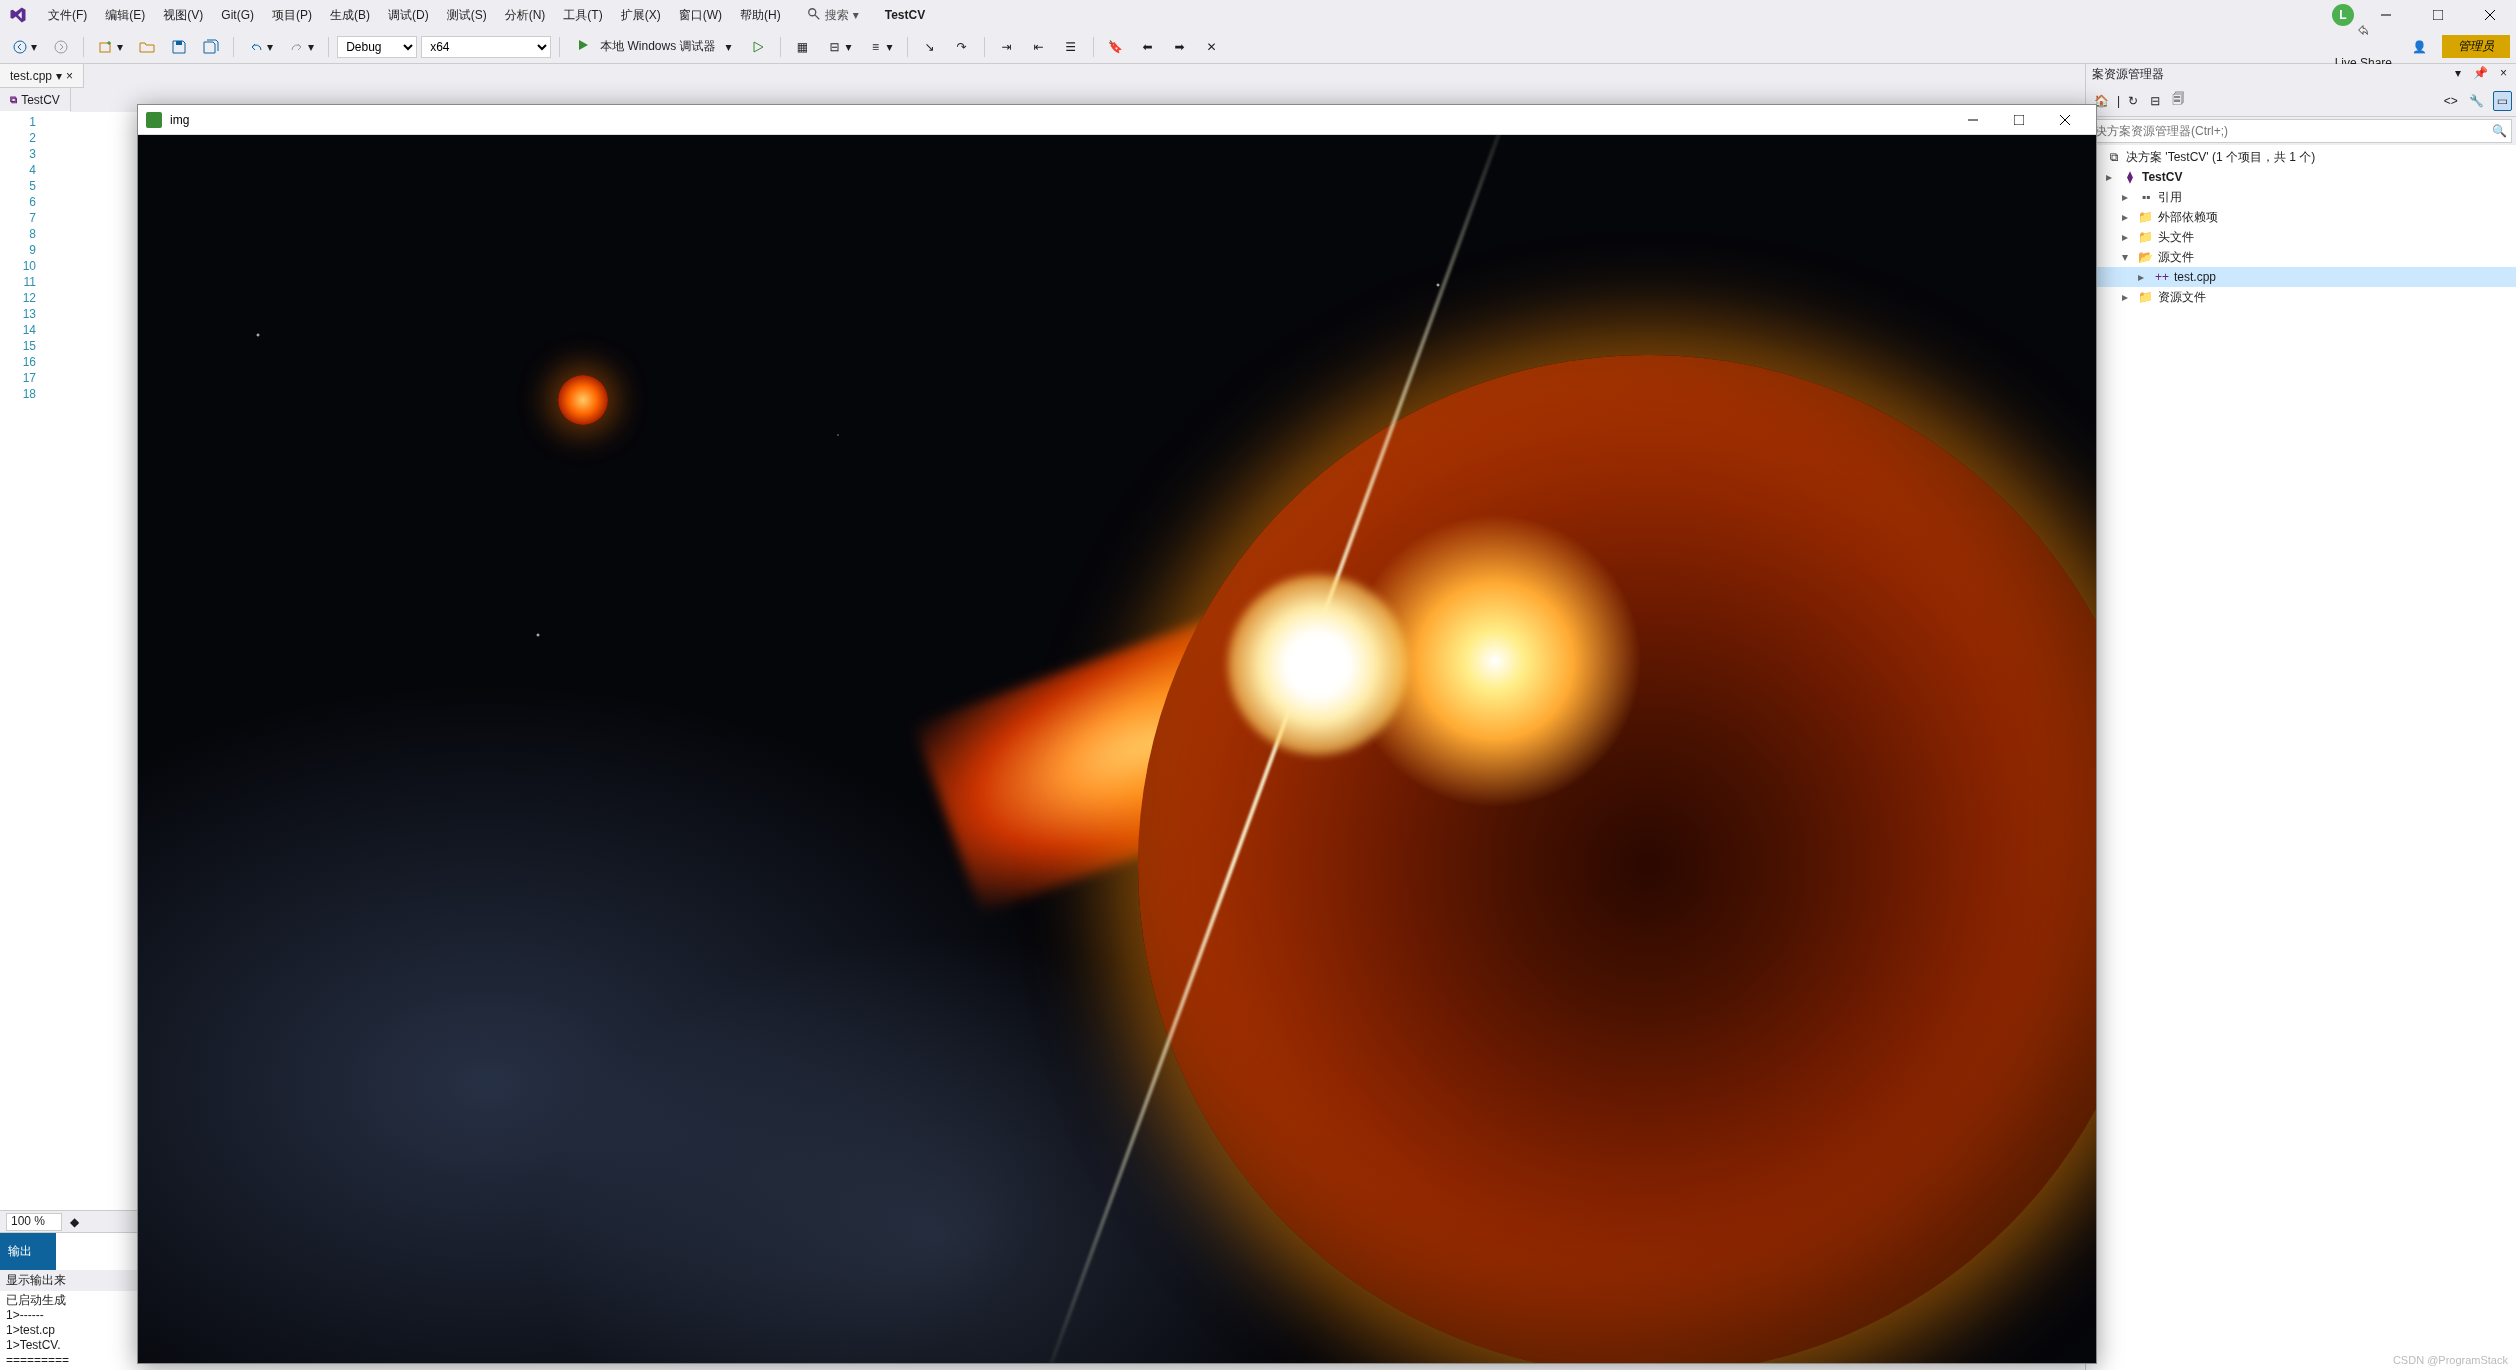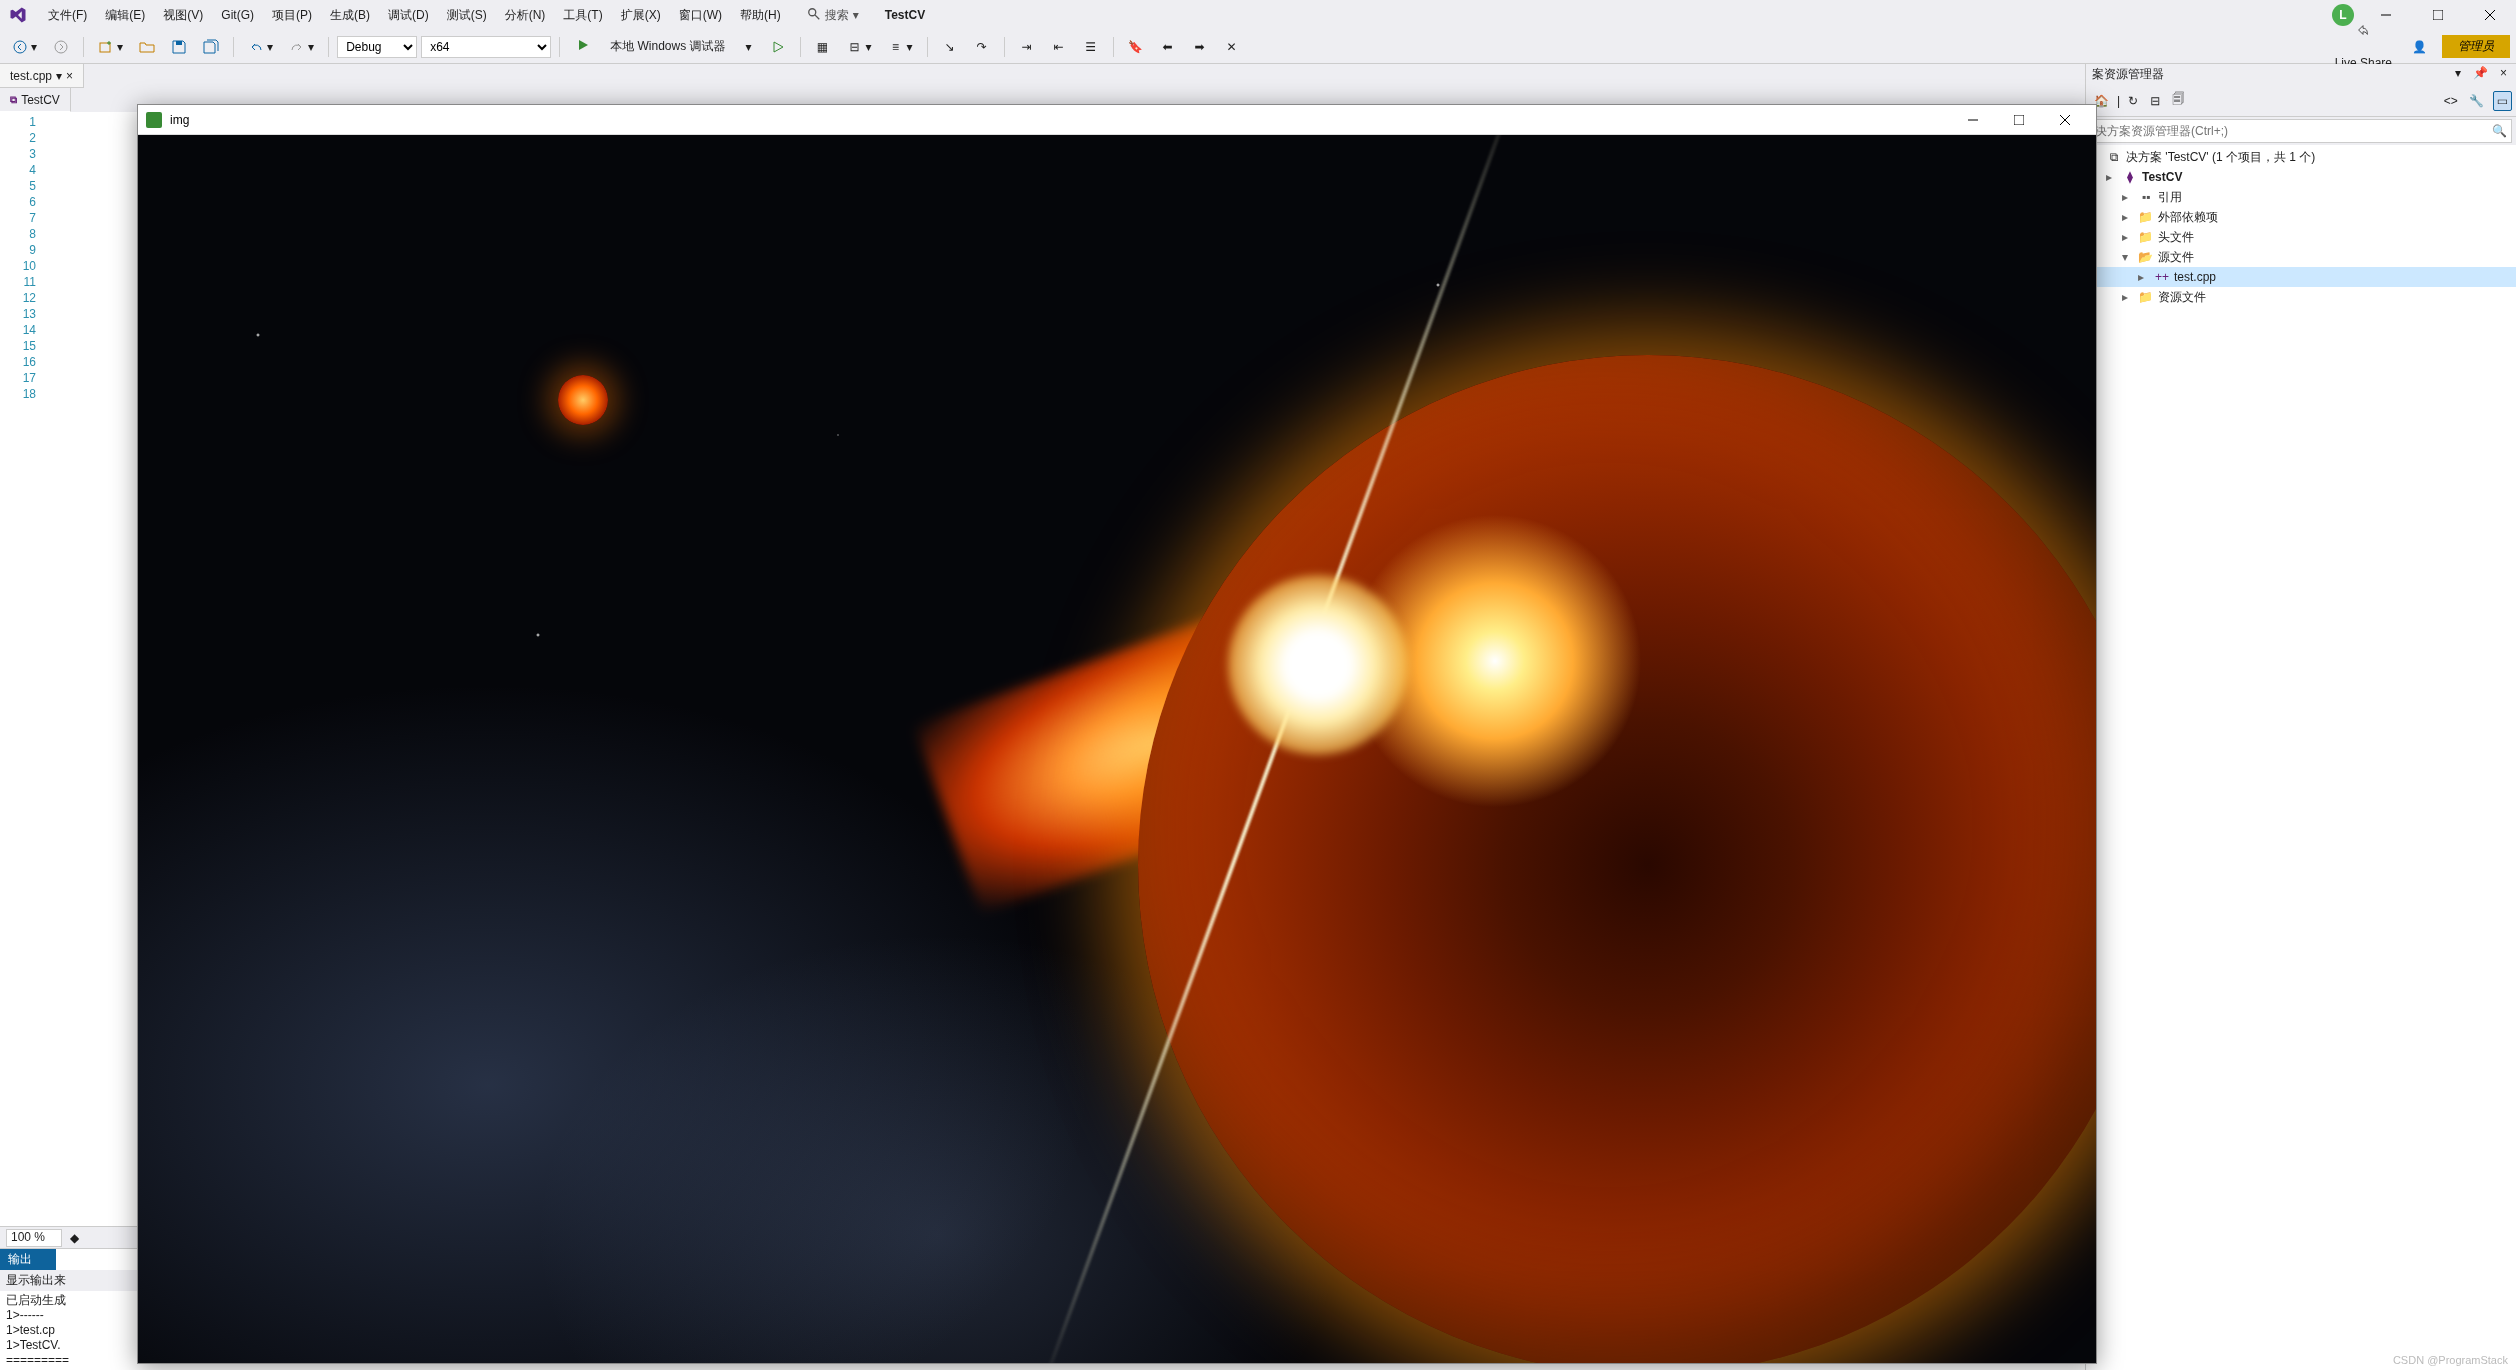--- a/index.html
+++ b/index.html
@@ -16,21 +16,21 @@
 .win-btn { width: 40px; height: 28px; display: flex; align-items: center; justify-content: center; color: #333; cursor: pointer; }
 
 
 .toolbar { display: flex; align-items: center; height: 34px; background: #eeeef2; border-bottom: 1px solid #ccc; padding: 0 6px; gap: 4px; }
 .tb-btn { padding: 3px 5px; display: flex; align-items: center; gap: 3px; cursor: pointer; border: 1px solid transparent; border-radius: 2px; }
 .tb-icon { width: 16px; height: 16px; display: inline-flex; align-items: center; justify-content: center; }
 .tb-sep { width: 1px; height: 20px; background: #ccc; margin: 0 4px; }
 .tb-select { height: 22px; border: 1px solid #ccc; background: #fff; padding: 0 4px; }
 .tb-select.debug { width: 80px; }
 .tb-select.platform { width: 130px; }
-.tb-run { display: flex; align-items: center; gap: 20px; padding: 2px 8px; cursor: pointer; }
+.tb-run { display: flex; align-items: center; gap: 10px; padding: 2px 8px; cursor: pointer; }
 .tb-run-icon { color: #388a34; }
 .toolbar-right { margin-left: auto; display: flex; align-items: center; gap: 8px; }
 .live-share { display: flex; align-items: center; gap: 16px; padding: 2px 6px; flex-direction: column; }
 .admin-badge { background: #d6a500; color: #000000; padding: 3px 16px; font-style: italic; }
 
 
 .main { display: flex; height: calc(100% - 64px); }
 .editor-area { flex: 1; display: flex; flex-direction: column; background: #fff; border-right: 1px solid #ccc; }
 .tab-strip { display: flex; background: #eeeef2; height: 24px; }
 .tab { display: flex; align-items: center; gap: 4px; padding: 0 10px; background: #f5f5f5; border-right: 1px solid #ccc; border-bottom: 1px solid #ccc; }
@@ -39,21 +39,21 @@
 .tab-icon-cpp { color: #68217a; font-weight: bold; font-size: 10px; }
 .editor-body { flex: 1; display: flex; background: #fff; overflow: hidden; }
 .gutter { width: 44px; background: #fff; text-align: right; padding: 2px 8px 0 0; color: #2b91af; font-family: Consolas, monospace; }
 .gutter div { height: 16px; line-height: 16px; }
 .code { flex: 1; }
 .editor-bottom { display: flex; align-items: center; height: 22px; border-top: 1px solid #ccc; padding: 0 6px; gap: 8px; background: #eeeef2; }
 .zoom { background: #fff; border: 1px solid #ccc; padding: 0 16px 0 4px; height: 18px; }
 
 
 .output-panel { border-top: 1px solid #ccc; }
-.output-header { background: #0e639c; color: #fff; padding: 2px 8px; width: 56px; }
+.output-header { background: #0e639c; color: #fff; padding: 10px 8px; width: 56px; }
 .output-toolbar { display: flex; align-items: center; padding: 2px 6px; gap: 6px; background: #eeeef2; }
 .output-body { background: #fff; font-family: Consolas, monospace; padding: 2px 6px; min-height: 60px; }
 .output-body div { height: 15px; line-height: 15px; white-space: pre; }
 
 
 .solution-panel { width: 430px; background: #eeeef2; display: flex; flex-direction: column; }
 .sol-title-row { display: flex; padding: 2px 6px; gap: 6px; }
 .sol-title { flex: 1; }
 .sol-pin, .sol-close { cursor: pointer; padding: 0 3px; }
 .sol-toolbar { display: flex; align-items: center; gap: 4px; padding: 2px 4px; border-bottom: 1px solid #ccc; }

